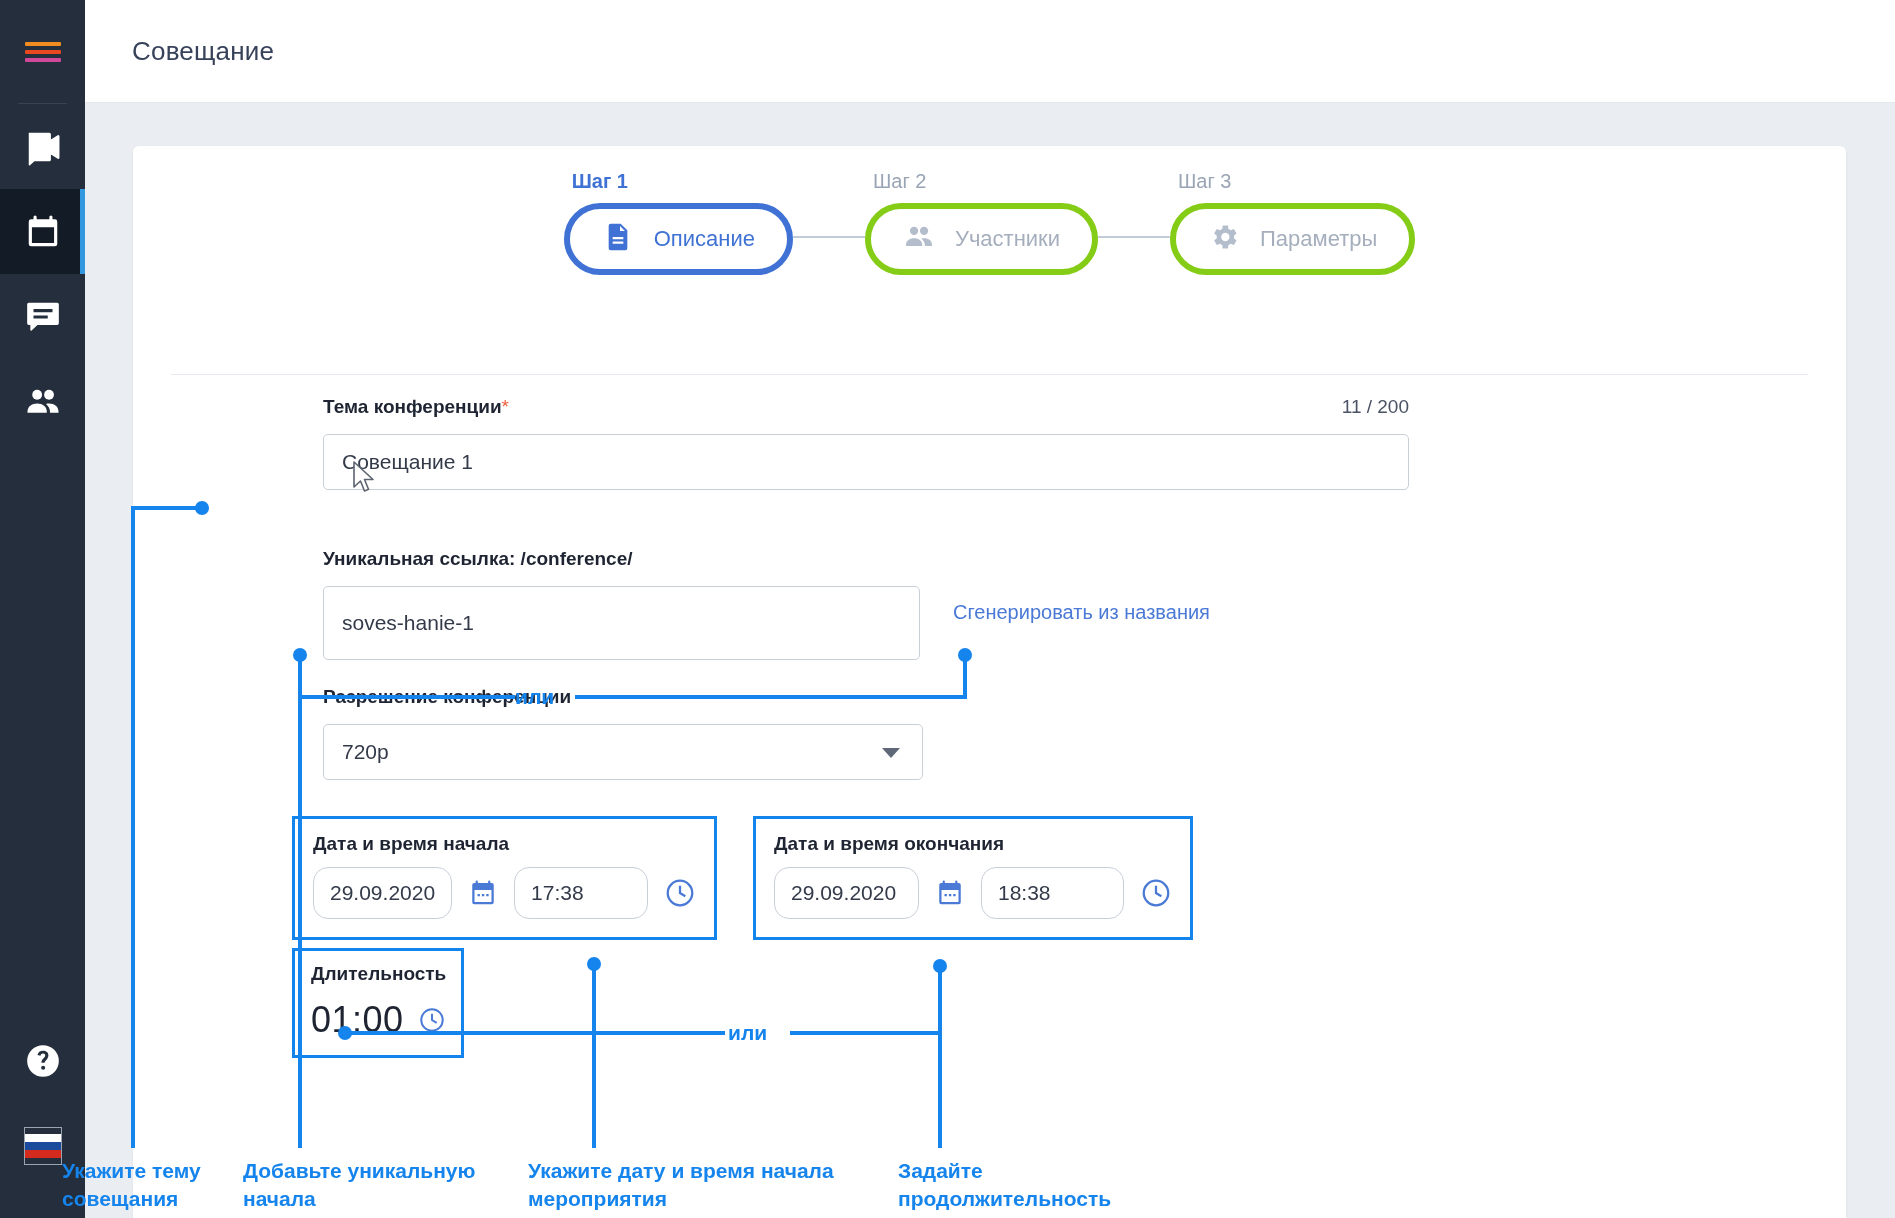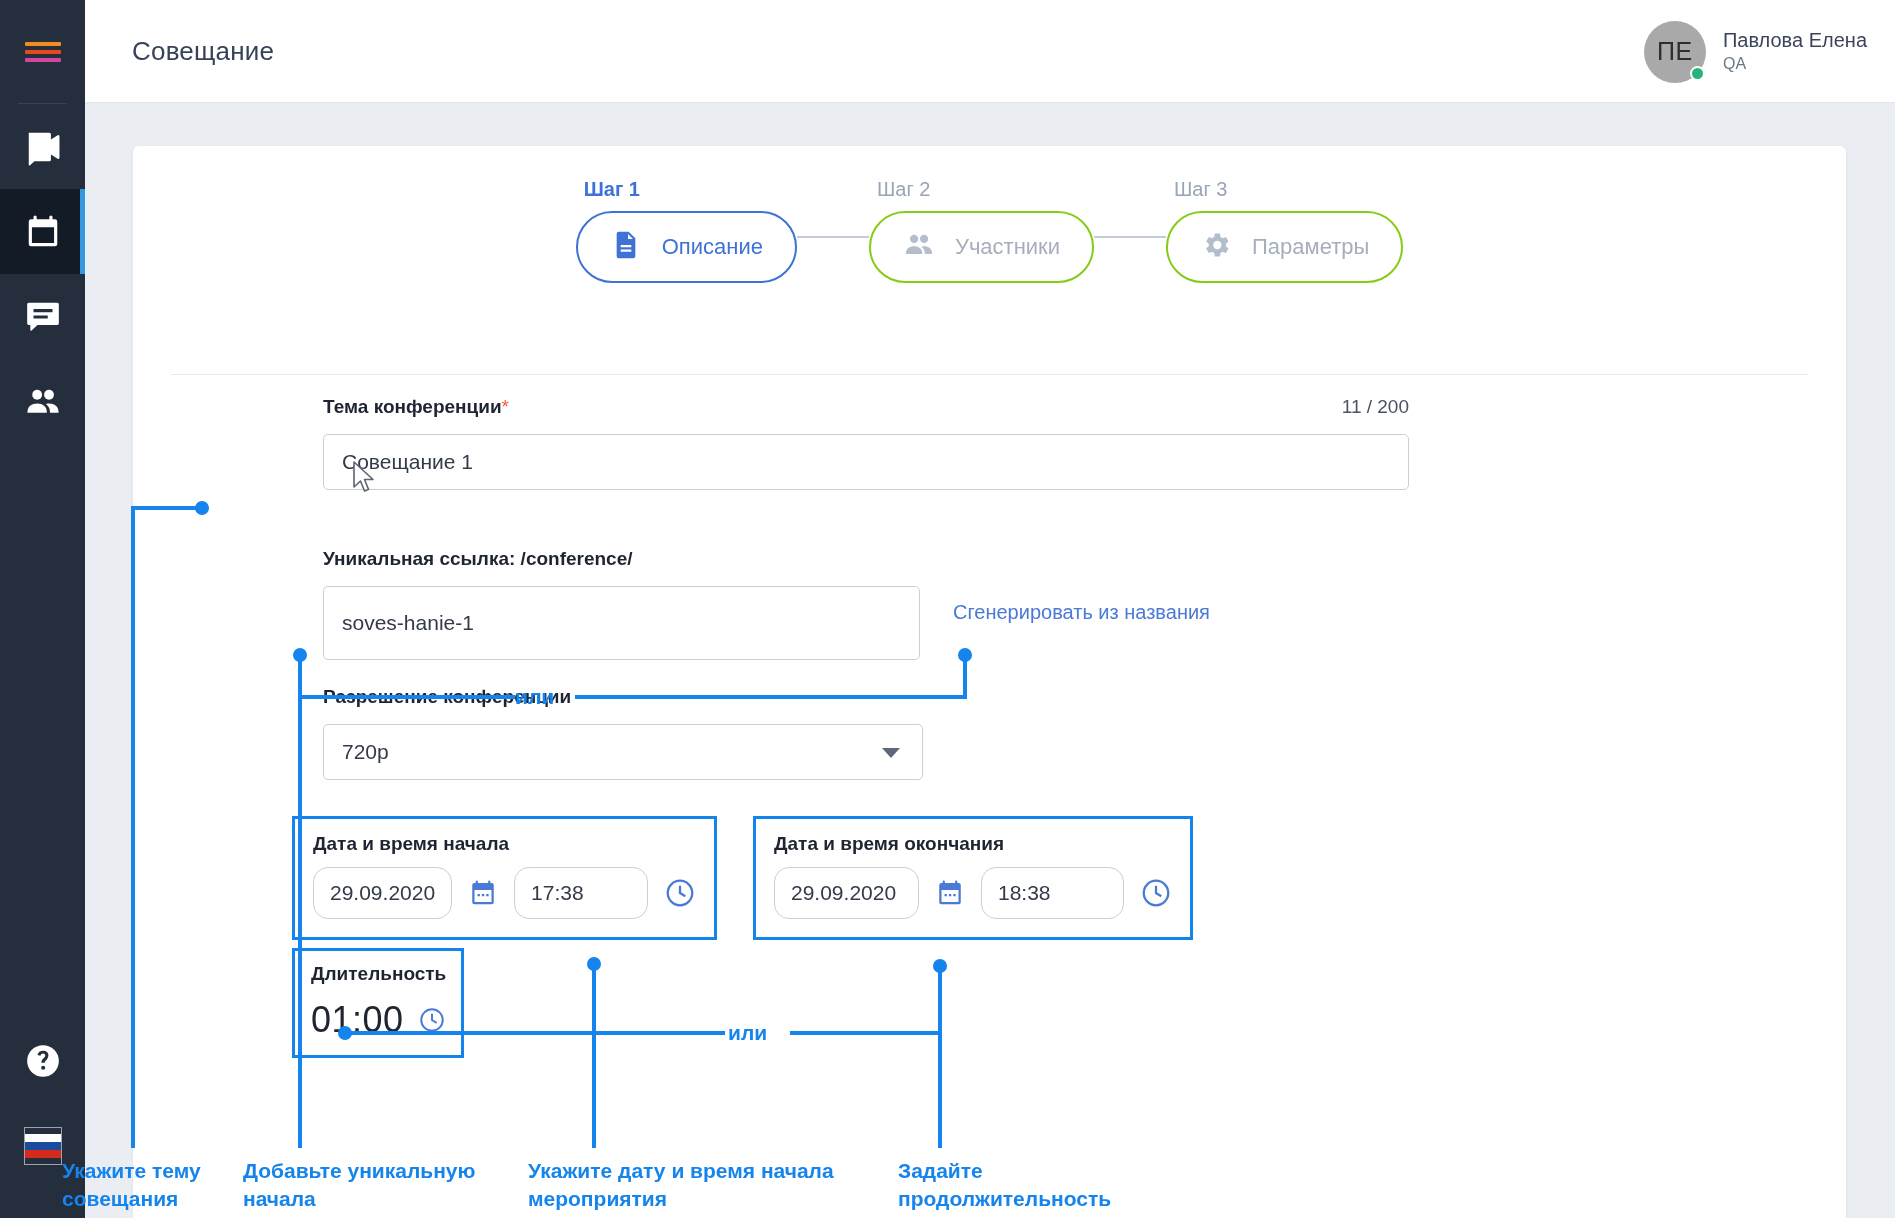--- a/index.html
+++ b/index.html
@@ -77,29 +77,29 @@
     background: #ffffff; border-radius: 6px 6px 0 0;
     box-shadow: 0 1px 3px rgba(40,50,70,.07);
     overflow: hidden;
   }
 
   
   .stepper {
     position: absolute; left: 0; top: 24px; width: 100%;
     display: flex; justify-content: center; align-items: flex-start;
   }
-  .step { position: relative; margin-top: 8px; }
+  .step { position: relative; }
   .step-label {
     font-size: 20px; margin-left: 8px; margin-bottom: 10px;
     color: #99a4b5;
   }
   .step.active .step-label { color: #3f72d4; font-weight: bold; }
   .step-pill {
     height: 72px; min-width: 216px; padding: 0 32px;
-    border: 2px solid #84cc16; border-radius: 36px;
+    border: 6px solid #84cc16; border-radius: 36px;
     display: flex; align-items: center; justify-content: center; gap: 20px;
     cursor: pointer; background: #fff;
   }
   .step.active .step-pill { border-color: #3f72d4; }
   .step-pill svg { width: 32px; height: 32px; fill: #b4bdcb; flex: none; }
   .step.active .step-pill svg { fill: #3f72d4; }
   .step-text { font-size: 22px; color: #a5aebd; white-space: nowrap; }
   .step.active .step-text { color: #3f72d4; }
   .connector {
     width: 72px; height: 2px; background: #c3cbd8;
@@ -258,30 +258,20 @@
               <rect y="13.34" width="30" height="6.66" fill="#d52b1e"></rect>
             </svg>
         </span>
       </div>
     </div>
   </div>
 
   <div class="topbar">
     <div class="page-title">Совещание</div>
 
-    <div class="user-box">
-      <div class="avatar-wrap">
-        <div class="avatar">ПЕ</div>
-        <div class="online-dot"></div>
-      </div>
-      <div>
-        <div class="user-name">Павлова Елена</div>
-        <div class="user-role">QA</div>
-      </div>
-    </div>
   </div>
 
   <div class="card">
 
     <div class="stepper">
       <div class="step active">
         <div class="step-label">Шаг 1</div>
         <div class="step-pill">
           <span>
             <svg viewBox="0 0 24 24">

